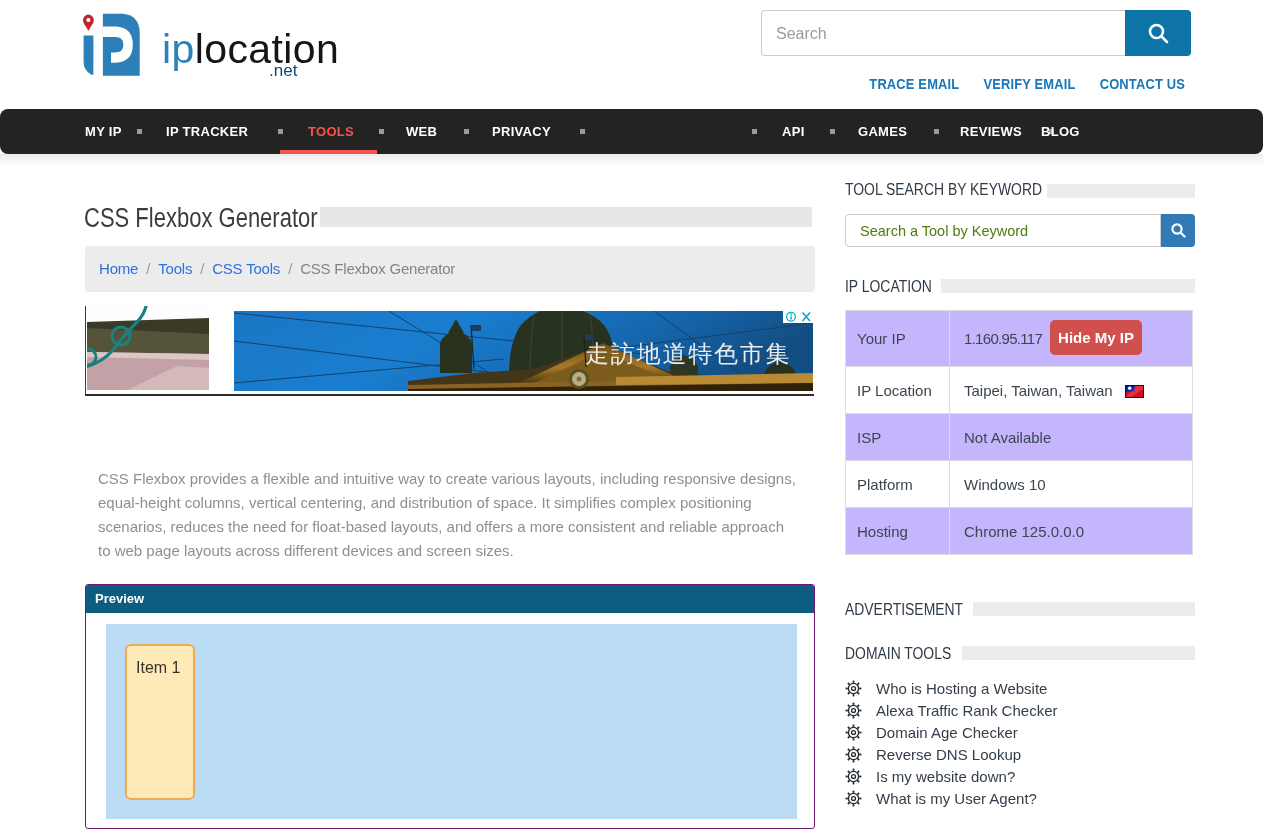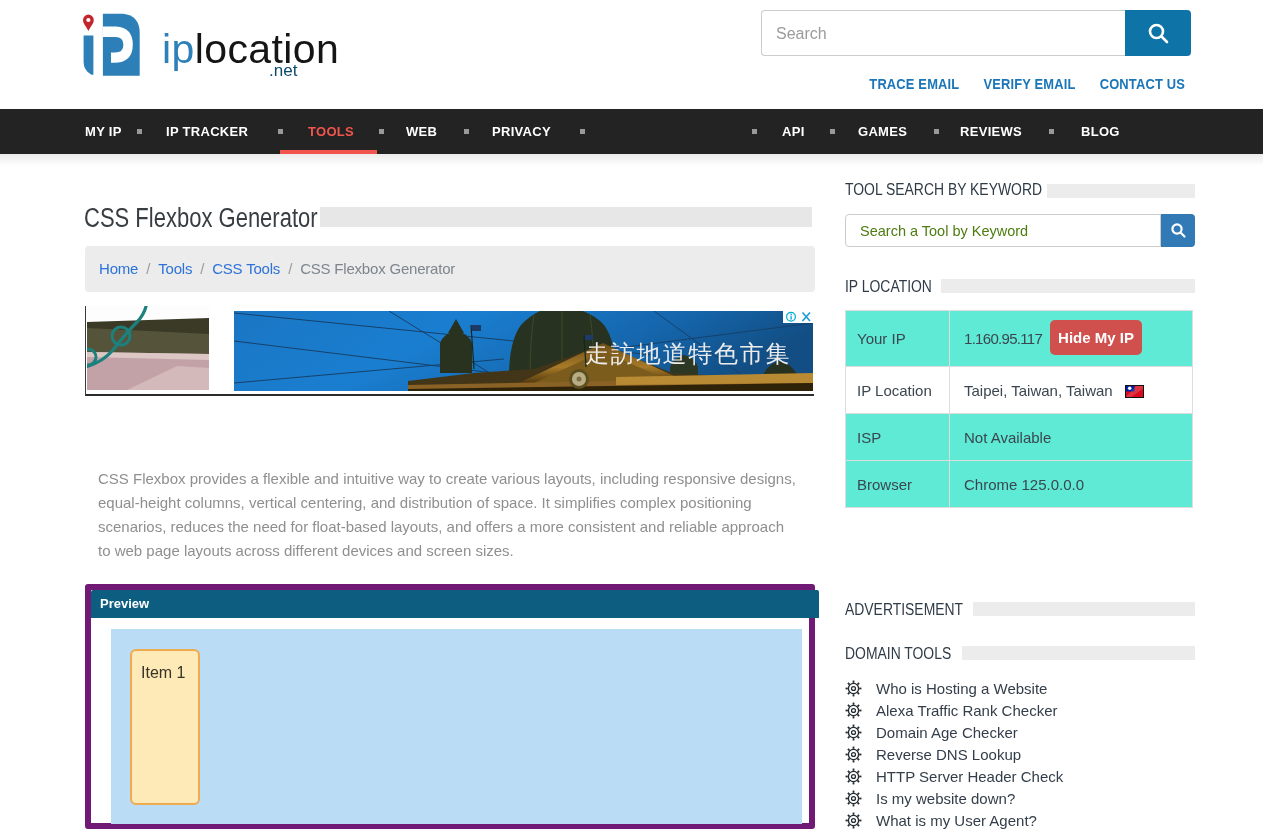--- a/index.html
+++ b/index.html
@@ -14,57 +14,57 @@
 #logotext .blue { color:#2d81b8; }
 #logonet { left:269px; top:61px; font-size:17px; color:#0c4a6e; }
 #hsearch-input { left:761px; top:10px; width:365px; height:46px; border:1px solid #ccc; border-right:none; border-radius:4px 0 0 4px; background:#fff; }
 #hsearch-ph { left:776px; top:25px; font-size:16px; color:#9b9b9b; }
 #hsearch-btn { left:1125px; top:10px; width:66px; height:46px; background:#0e73a7; border-radius:0 4px 4px 0; }
 .mag { position:absolute; }
 #toplinks { left:0; top:75px; width:1185px; text-align:right; font-size:15px; font-weight:bold; color:#1b76b9; letter-spacing:0.2px; white-space:nowrap; transform:scaleX(0.86); transform-origin:right center; }
 #toplinks span { margin-left:28px; }
 
 
-#nav { left:0; top:109px; width:1263px; height:45px; background:#232323; }
+#nav { left:0; top:109px; width:1263px; height:45px; background:#232323;border-radius:8px; }
 .navitem { position:absolute; top:0; height:45px; line-height:45px; color:#fff; font-size:13px; font-weight:bold; letter-spacing:0.3px; white-space:nowrap; }
 .navsep { position:absolute; width:5px; height:5px; background:#999; top:20px; }
 .navitem.red { color:#f4544e; }
 #navunderline { position:absolute; left:280px; top:41px; width:97px; height:4px; background:#f4544e; }
 
 
 #h1 { left:84px; top:203px; font-size:27px; color:#383d42; transform:scaleX(0.815); transform-origin:left center; white-space:nowrap; }
 #h1bar { left:320px; top:207px; width:492px; height:20px; background:#e7e7e7; }
 #crumb { left:85px; top:246px; width:730px; height:46px; background:#ececec; border-radius:4px; line-height:46px; padding-left:14px; font-size:15px; color:#888; letter-spacing:-0.2px; }
 #crumb a { color:#2c72da; text-decoration:none; }
 #crumb .sep { color:#9a9a9a; padding:0 8px; }
 #crumb .cur { color:#7d858d; }
 
 #ad { left:85px; top:306px; width:729px; height:90px; border-left:1px solid #3a3a3a; border-bottom:2px solid #2c2c2c; background:#fff; }
 #ad-left { position:absolute; left:1px; top:0px; width:122px; height:84px; }
 #ad-right { position:absolute; left:148px; top:5px; width:579px; height:80px; overflow:hidden; }
 
 #desc { left:98px; top:439px; width:710px; font-size:15px; line-height:24px; color:#8f8f8f;margin-top:28px; }
 
-#preview { left:85px; top:584px; width:730px; height:245px; border:6px solid #701a75; border-radius:3px; background:#fff; }
+#preview { left:85px; top:584px; width:730px; height:245px; border:1px solid #701a75; border-radius:3px; background:#fff; }
 #preview-h { position:absolute; left:0; top:0; width:728px; height:28px; background:#0d5d80; line-height:28px; color:#fff; font-size:13px; font-weight:bold; padding-left:9px; border-radius:2px 2px 0 0; }
 #flexc { position:absolute; left:20px; top:39px; width:691px; height:195px; background:#badcf4; }
 #item1 { position:absolute; left:19px; top:20px; width:70px; height:156px; background:#fdeab6; border:2px solid #eeab52; border-radius:6px; font-size:16px; color:#37322a; padding:13px 0 0 9px; }
 
 
 .sh { position:absolute; left:845px; font-size:16px; color:#2f3b47; transform:scaleX(0.87); transform-origin:left center; white-space:nowrap; }
 .shbar { position:absolute; height:14px; background:#ececec; }
 #ssearch-input { left:845px; top:214px; width:316px; height:33px; border:1px solid #ccc; border-radius:4px 0 0 4px; background:#fff; }
 #ssearch-ph { left:860px; top:223px; font-size:14.5px; color:#4d7c0f; }
 #ssearch-btn { left:1161px; top:214px; width:34px; height:33px; background:#327ab5; border-radius:0 4px 4px 0; }
 
 #iptable { left:845px; top:310px; width:348px; border-collapse:collapse; font-size:15px; color:#3c4650; }
 #iptable td { border:1px solid #ddd; padding:0 0 0 11px; }
 #iptable td.lbl { width:104px; }
 #iptable td.val { padding-left:14px; }
-#iptable tr.g { background:#5eead4; }
+#iptable tr.g { background:#c4b5fd; }
 #hideip { position:absolute; z-index:5; left:1050px; top:320px; background:#d0504e; color:#fff; font-weight:bold; font-size:15px; border-radius:5px; width:92px; height:35px; line-height:35px; text-align:center; }
 
 #dtools { left:845px; top:678px; width:350px; font-size:15px; color:#333e4a; }
 .dtrow { height:22px; line-height:22px; white-space:nowrap; }
 .dtrow svg { vertical-align:-3px; margin-right:14px; }
 </style>
 </head>
 <body>
 <div id="page">
 
@@ -103,21 +103,21 @@
     <span class="navsep" style="left:464px"></span>
     <span class="navitem" style="left:492px">PRIVACY</span>
     <span class="navsep" style="left:580px"></span>
     <span class="navsep" style="left:752px"></span>
     <span class="navitem" style="left:782px">API</span>
     <span class="navsep" style="left:830px"></span>
     <span class="navitem" style="left:858px">GAMES</span>
     <span class="navsep" style="left:934px"></span>
     <span class="navitem" style="left:960px">REVIEWS</span>
     <span class="navsep" style="left:1049px"></span>
-    <span class="navitem" style="left:1081px">BLOG</span>
+    <span class="navitem" style="left:1041px">BLOG</span>
     <span id="navunderline"></span>
   </div>
 
   <div class="abs" style="left:0;top:154px;width:1263px;height:12px;background:linear-gradient(#ebebeb,#ffffff)"></div>
 
   <div class="abs" id="h1">CSS Flexbox Generator</div>
   <div class="abs" id="h1bar"></div>
   <div class="abs" id="crumb"><a>Home</a><span class="sep">/</span><a>Tools</a><span class="sep">/</span><a>CSS Tools</a><span class="sep">/</span><span class="cur">CSS Flexbox Generator</span></div>
 
   <div class="abs" id="ad">
@@ -239,22 +239,26 @@
         <rect width="9.5" height="6.5" fill="#001f9e"></rect>
         <circle cx="4.7" cy="3.2" r="1.8" fill="#fff"></circle>
         <polygon points="0,13 12,0 19,0 19,3 5,13" fill="#fff" opacity="0.16"></polygon>
         <rect x="0.5" y="0.5" width="18" height="12" fill="none" stroke="#111" stroke-width="1"></rect>
       </svg></td>
         </tr>
     <tr class="g" style="height:47px">
           <td class="lbl">ISP</td>
           <td class="val">Not Available</td>
         </tr>
+    <tr style="height:47px">
+          <td class="lbl">Platform</td>
+          <td class="val">Windows 10</td>
+        </tr>
     <tr class="g" style="height:47px">
-          <td class="lbl">Browser</td>
+          <td class="lbl">Hosting</td>
           <td class="val">Chrome 125.0.0.0</td>
         </tr>
   </tbody>
     </table>
 
   <div class="sh" style="top:601px">ADVERTISEMENT</div>
   <div class="shbar" style="left:973px; top:602px; width:222px"></div>
 
   <div class="sh" style="top:645px">DOMAIN TOOLS</div>
   <div class="shbar" style="left:962px; top:646px; width:233px"></div>
@@ -332,36 +336,20 @@
               <line x1="9" y1="0.6" x2="9" y2="3"></line>
               <line x1="9" y1="15" x2="9" y2="17.4"></line>
               <line x1="0.6" y1="9" x2="3" y2="9"></line>
               <line x1="15" y1="9" x2="17.4" y2="9"></line>
               <line x1="3.1" y1="3.1" x2="4.8" y2="4.8"></line>
               <line x1="13.2" y1="13.2" x2="14.9" y2="14.9"></line>
               <line x1="3.1" y1="14.9" x2="4.8" y2="13.2"></line>
               <line x1="13.2" y1="4.8" x2="14.9" y2="3.1"></line>
             </g>
           </g>
-        </svg>HTTP Server Header Check</div>
-    <div class="dtrow"><svg width="17" height="17" viewBox="0 0 18 18">
-          <g stroke="#23292e" fill="none">
-            <circle cx="9" cy="9" r="5.4" stroke-width="1.4"></circle>
-            <circle cx="9" cy="9" r="2.1" stroke-width="1.3"></circle>
-            <g stroke-width="1.9">
-              <line x1="9" y1="0.6" x2="9" y2="3"></line>
-              <line x1="9" y1="15" x2="9" y2="17.4"></line>
-              <line x1="0.6" y1="9" x2="3" y2="9"></line>
-              <line x1="15" y1="9" x2="17.4" y2="9"></line>
-              <line x1="3.1" y1="3.1" x2="4.8" y2="4.8"></line>
-              <line x1="13.2" y1="13.2" x2="14.9" y2="14.9"></line>
-              <line x1="3.1" y1="14.9" x2="4.8" y2="13.2"></line>
-              <line x1="13.2" y1="4.8" x2="14.9" y2="3.1"></line>
-            </g>
-          </g>
         </svg>Is my website down?</div>
     <div class="dtrow"><svg width="17" height="17" viewBox="0 0 18 18">
           <g stroke="#23292e" fill="none">
             <circle cx="9" cy="9" r="5.4" stroke-width="1.4"></circle>
             <circle cx="9" cy="9" r="2.1" stroke-width="1.3"></circle>
             <g stroke-width="1.9">
               <line x1="9" y1="0.6" x2="9" y2="3"></line>
               <line x1="9" y1="15" x2="9" y2="17.4"></line>
               <line x1="0.6" y1="9" x2="3" y2="9"></line>
               <line x1="15" y1="9" x2="17.4" y2="9"></line>

